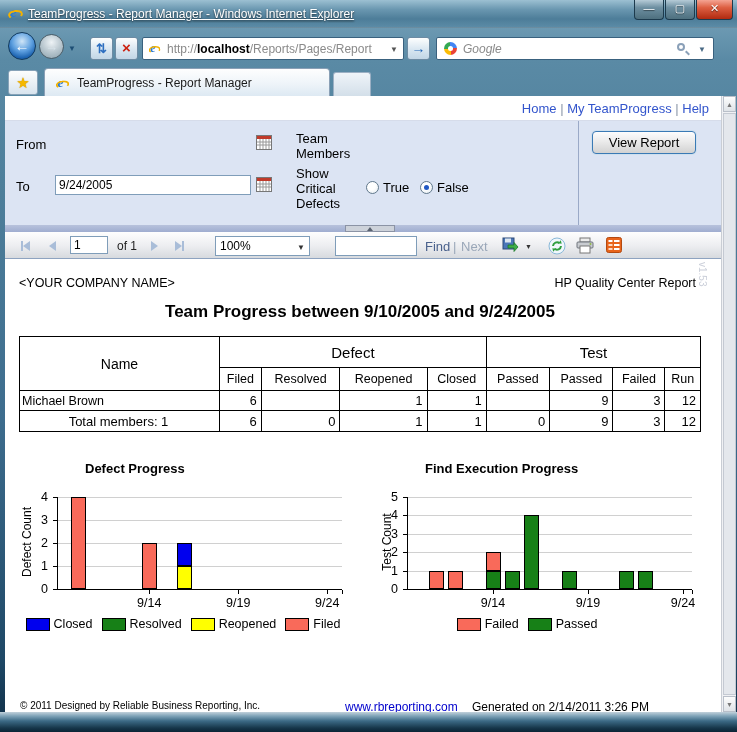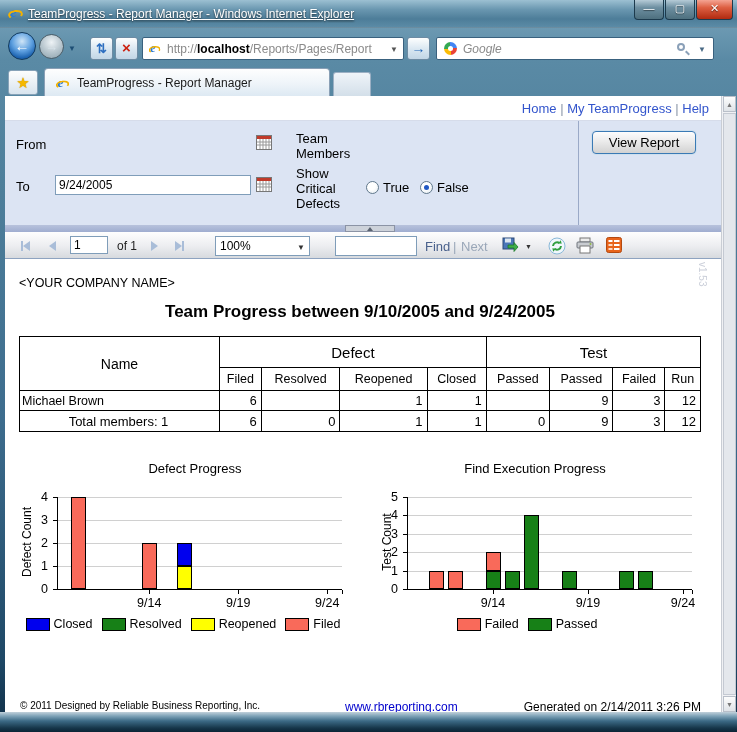--- a/index.html
+++ b/index.html
@@ -113,35 +113,35 @@
   #data-table { position:absolute; left:19px; top:336px; width:682px; border-collapse:collapse; font-size:12.5px; }
   #data-table th, #data-table td { border:1px solid #000; font-weight:normal; }
   #data-table .name-h { width:200px; font-size:14px; }
   #data-table .grp { font-size:15px; height:31px; }
   #data-table .sub { font-size:12.5px; height:23px; text-align:center; }
   #data-table td { height:20px; text-align:right; padding-right:4px; }
   #data-table td.namecell { text-align:left; padding-left:2px; }
   #data-table tr.total td { height:21px; font-size:13px; }
   #data-table tr.total td.namecell { text-align:center; }
 
-  .chart-title { position:absolute; font-size:13px; font-weight:normal; text-align:center; width:220px; }
+  .chart-title { position:absolute; font-size:13px; font-weight:bold; text-align:left; width:220px; }
   .ylab { position:absolute; font-size:12px; width:92px; text-align:center; transform:rotate(-90deg); }
   .ytick { position:absolute; font-size:12.5px; width:18px; text-align:right; }
   .xtick { position:absolute; font-size:12.5px; width:40px; text-align:center; }
   .gridline { position:absolute; height:1px; background:#d0d0d0; }
   .axis { position:absolute; background:#000; }
   .tickmark { position:absolute; background:#000; }
   .barseg { position:absolute; border:1px solid #000; }
   .legend { position:absolute; display:flex; gap:9px; align-items:center; justify-content:center; }
   .legend .item { display:flex; align-items:center; gap:4px; font-size:12.5px; }
   .legend .sw { width:24px; height:13px; border:1px solid #000; display:inline-block; }
 
   #footer-left { left:20px; top:700px; font-size:10px; }
   #footer-link { left:345px; top:700px; font-size:12px; color:#0000cc; text-decoration:underline; cursor:pointer; }
-  #footer-right { left:420px; top:700px; width:281px; text-align:right; font-size:12px; }
+  #footer-right { left:420px; top:700px; width:281px; text-align:center; font-size:12px; }
 
   
   #vscroll { left:721px; top:96px; width:15px; height:616px; background:#f0f1f4; border-left:1px solid #c9cdd4; }
   .sbtn { position:absolute; left:1px; width:13px; height:16px; background:linear-gradient(180deg,#fdfdfd,#dfe3e8); border:1px solid #b9bfc9;
     text-align:center; font-size:7px; color:#777; line-height:15px; }
   #sthumb { position:absolute; left:1px; top:17px; width:13px; height:582px; background:#e4e7ec; border:1px solid #c4c9d2; }
   #frame-bottom { left:0; top:712px; width:737px; height:20px;
     background:linear-gradient(180deg,#c2d1db 0%,#7fa3b8 20%,#3c6a85 45%,#16364a 80%,#0a2435 100%); }
 </style>
 </head>
@@ -272,20 +272,21 @@
         <rect x="8" y="3" width="5.5" height="2" fill="#fff"></rect>
         <rect x="2.5" y="7" width="4" height="2" fill="#ffd9c0"></rect>
         <rect x="8" y="7" width="5.5" height="2" fill="#fff"></rect>
         <rect x="2.5" y="11" width="4" height="2" fill="#ffd9c0"></rect>
         <rect x="8" y="11" width="5.5" height="2" fill="#fff"></rect>
       </svg>
   </div>
 
   <div class="abs rpt" id="version-mark">v1.53</div>
   <div class="abs rpt" id="company">&lt;YOUR COMPANY NAME&gt;</div>
+  <div class="abs rpt" id="hdr-right">HP Quality Center Report</div>
   <div class="abs rpt" id="rpt-title">Team Progress between 9/10/2005 and 9/24/2005</div>
 
   <table id="data-table">
     <thead>
       <tr>
         <th class="name-h" rowspan="2">Name</th>
         <th class="grp" colspan="4">Defect</th>
         <th class="grp" colspan="4">Test</th>
       </tr>
       <tr id="subhead-row">

